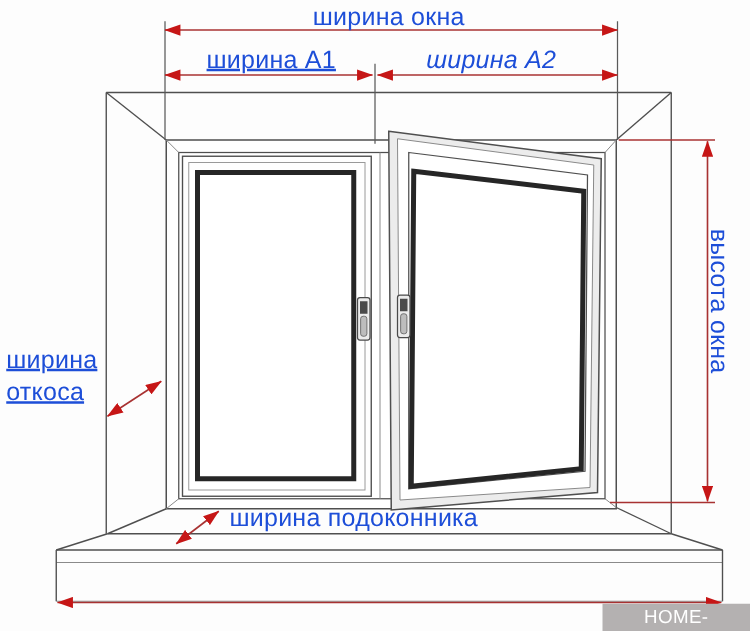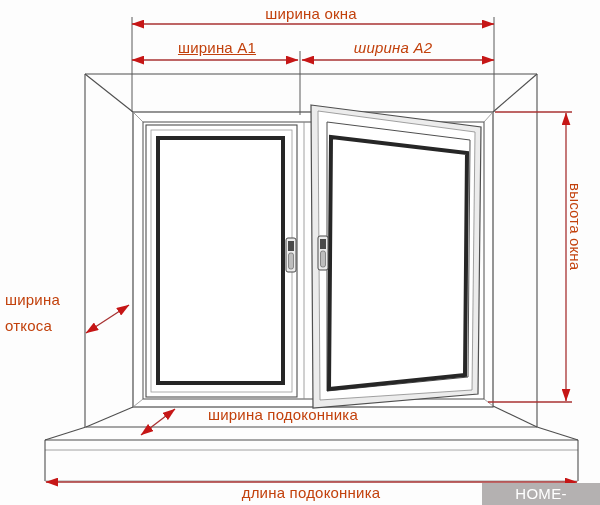--- a/index.html
+++ b/index.html
@@ -2,32 +2,32 @@
 <html><head>
 <meta charset="utf-8">
 <style>
   html,body{margin:0;padding:0;background:#ffffff;}
   .stage{
     position:relative;width:600px;height:505px;background:#fdfdfd;overflow:hidden;
     font-family:"Liberation Sans","DejaVu Sans",sans-serif;color:#1a1a1a;
   }
   .stage svg{position:absolute;left:0;top:0;}
   .lbl{
-    position:absolute;font-size:15px;line-height:22px;color:#c2410c;
+    position:absolute;font-size:20px;line-height:22px;color:#1d4ed8;
     white-space:nowrap;letter-spacing:0.2px;
   }
   .lbl.center{text-align:center;}
   .lbl-window-width{left:191px;top:3px;width:240px;}
   .lbl-a1{left:117px;top:37px;width:200px;text-decoration:underline;}
   .lbl-a2{left:293px;top:37px;width:200px;font-style:italic;}
   .lbl-height{
     left:564px;top:183px;height:140px;
     writing-mode:vertical-rl;text-orientation:sideways;
   }
-  .lbl-slope{left:5px;top:287px;width:90px;white-space:normal;line-height:26px;}
+  .lbl-slope{left:5px;top:275px;width:90px;white-space:normal;line-height:26px;text-decoration:underline;}
   .lbl-sill-width{left:163px;top:404px;width:240px;}
   .lbl-sill-length{left:191px;top:482px;width:240px;}
   .watermark{
     position:absolute;left:482px;top:483px;width:118px;height:22px;
     background:#b4b1b1;color:#ffffff;font-size:15px;line-height:22px;
     text-align:center;letter-spacing:0.3px;
   }
 </style>
 </head>
 <body>
@@ -131,16 +131,15 @@
       <line x1="46" y1="482" x2="577" y2="482" stroke="#a83232" stroke-width="1.3" marker-start="url(#arr)" marker-end="url(#arr)"></line>
     </g>
   </svg>
 
   <div class="lbl center lbl-window-width">ширина окна</div>
   <div class="lbl center lbl-a1">ширина А1</div>
   <div class="lbl center lbl-a2">ширина А2</div>
   <div class="lbl lbl-height">высота окна</div>
   <div class="lbl lbl-slope">ширина откоса</div>
   <div class="lbl center lbl-sill-width">ширина подоконника</div>
-  <div class="lbl center lbl-sill-length">длина подоконника</div>
 
   <div class="watermark">HOME-IDEAS.RU</div>
 </div>
 
 </body></html>

